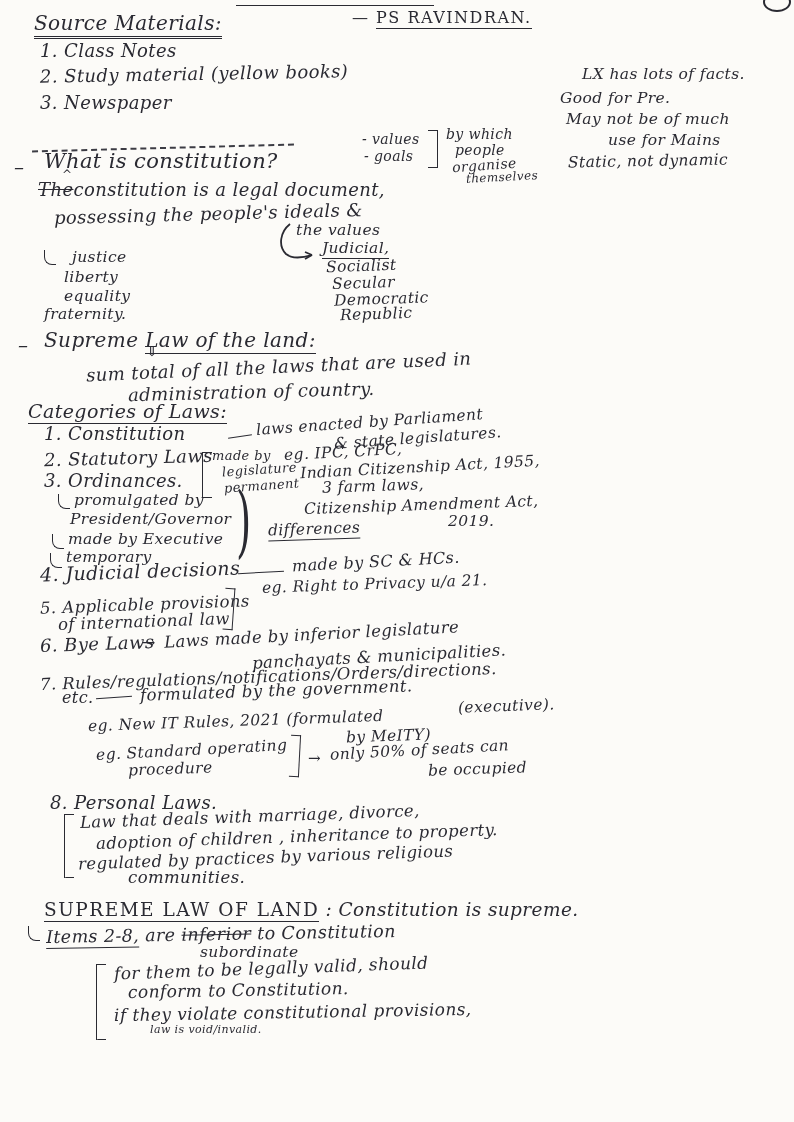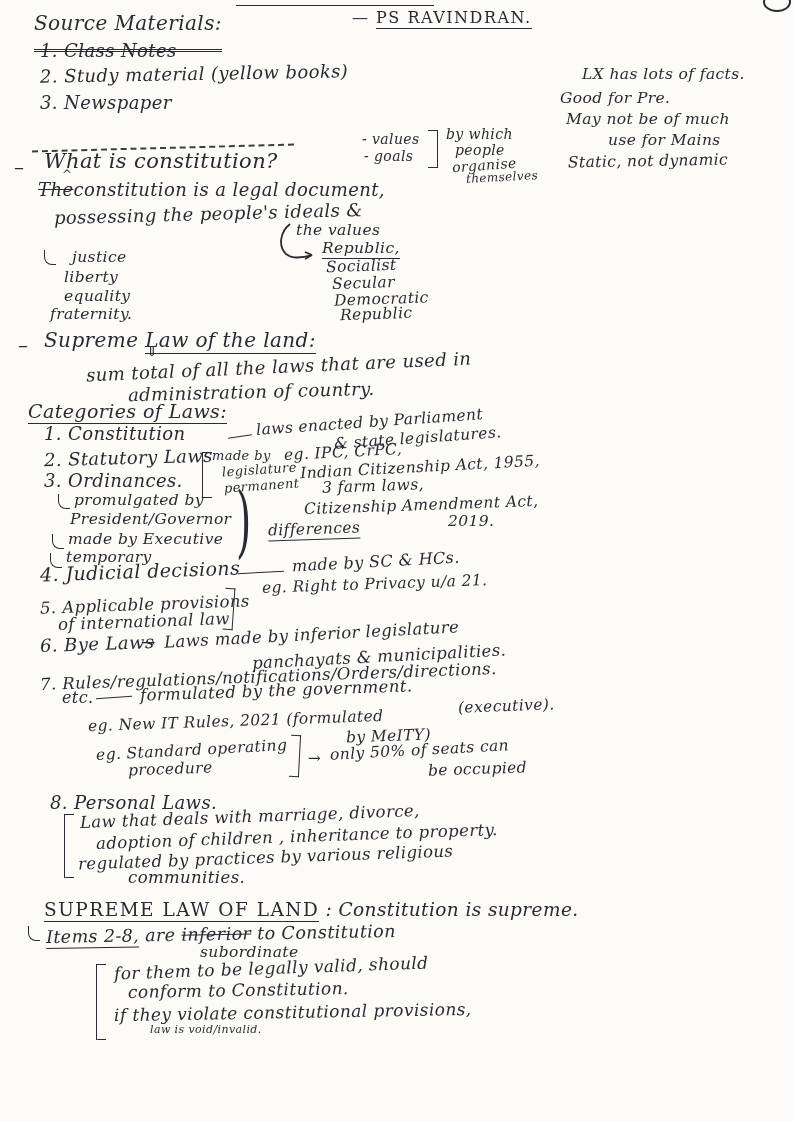--- a/index.html
+++ b/index.html
@@ -5,21 +5,21 @@
   html,body{margin:0;padding:0;background:#e8e6e2;}
   .page{
     position:relative;width:794px;height:1122px;margin:0 auto;
     background:#fcfbf8;overflow:hidden;
     box-shadow:0 0 6px rgba(0,0,0,.25);
     font-family:"DejaVu Serif",serif;color:#2a2a32;
   }
   .hw{position:absolute;font-style:italic;white-space:nowrap;font-size:17px;letter-spacing:.4px;line-height:1.15;}
   .caps{font-style:normal;letter-spacing:1.5px;}
   .u{border-bottom:1.7px solid #2a2a32;padding-bottom:1px;}
-  .uu{border-bottom:3px double #2a2a32;padding-bottom:14px;margin-top:13px;}
+  .uu{border-bottom:3px double #2a2a32;padding-bottom:1px;margin-top:13px;}
   .strike{text-decoration:line-through;}
   .sm{font-size:14px;}
   .md{font-size:15.5px;}
   .lg{font-size:20px;}
   .dashed{position:absolute;border-top:2.2px dashed #3c3c44;}
   .dashline{position:absolute;border-top:1.8px solid #2a2a32;}
   .hook{position:absolute;width:11px;height:14px;border-left:1.7px solid #2a2a32;border-bottom:1.7px solid #2a2a32;border-bottom-left-radius:8px;}
   .rbr{position:absolute;width:9px;border-top:1.7px solid #2a2a32;border-right:1.7px solid #2a2a32;border-bottom:1.7px solid #2a2a32;}
   .lbr{position:absolute;width:9px;border-top:1.7px solid #2a2a32;border-left:1.7px solid #2a2a32;border-bottom:1.7px solid #2a2a32;}
   .vbrace{position:absolute;border-left:1.8px solid #2a2a32;}
@@ -62,28 +62,28 @@
   <div class="hw lg" style="left:14px;top:156px;">–</div>
   <div class="hw" style="left:44px;top:149px;font-size:21px;">What is constitution?</div>
   <div class="hw" style="left:38px;top:180px;font-size:18px;"><span class="strike">The</span><span>constitution is a legal document,</span></div>
   <div class="hw" style="left:62px;top:169px;font-size:12px;font-style:normal;">^</div>
   <div class="hw" style="left:54px;top:204px;font-size:18px;transform:rotate(-1.5deg);">possessing the people's ideals &amp;</div>
 
   <div class="hook" style="left:44px;top:250px;"></div>
   <div class="hw md" style="left:60px;top:249px;margin-left:12px;">justice</div>
   <div class="hw md" style="left:64px;top:269px;">liberty</div>
   <div class="hw md" style="left:64px;top:288px;">equality</div>
-  <div class="hw md" style="left:50px;top:306px;">fraternity.</div>
+  <div class="hw md" style="left:44px;top:306px;">fraternity.</div>
 
   <svg style="left:276px;top:222px;" width="48" height="42" viewBox="0 0 48 42">
     <path d="M14,2 C4,10 2,24 10,32 C16,37 26,36 36,33" fill="none" stroke="#2a2a32" stroke-width="1.8"></path>
     <path d="M36,33 l-7,-3 m7,3 l-7,4" fill="none" stroke="#2a2a32" stroke-width="1.8"></path>
   </svg>
   <div class="hw md" style="left:296px;top:222px;">the values</div>
-  <div class="hw md" style="left:322px;top:240px;"><span class="u">Republic,</span></div>
+  <div class="hw md" style="left:322px;top:240px;"><span class="u">Judicial,</span></div>
   <div class="hw md" style="left:326px;top:258px;transform:rotate(-2deg);">Socialist</div>
   <div class="hw md" style="left:332px;top:275px;transform:rotate(-2deg);">Secular</div>
   <div class="hw md" style="left:334px;top:291px;transform:rotate(-2deg);">Democratic</div>
   <div class="hw md" style="left:340px;top:306px;transform:rotate(-2deg);">Republic</div>
 
   <div class="hw lg" style="left:18px;top:334px;">–</div>
   <div class="hw lg" style="left:44px;top:329px;"><span>Supreme </span><span class="u">Law of the land:</span></div>
   <div class="hw" style="left:146px;top:343px;font-size:14px;font-style:normal;">⇓</div>
   <div class="hw" style="left:86px;top:357px;font-size:18px;transform:rotate(-2.5deg);">sum total of all the laws that are used in</div>
   <div class="hw" style="left:128px;top:382px;font-size:18px;transform:rotate(-1.5deg);">administration of country.</div>

